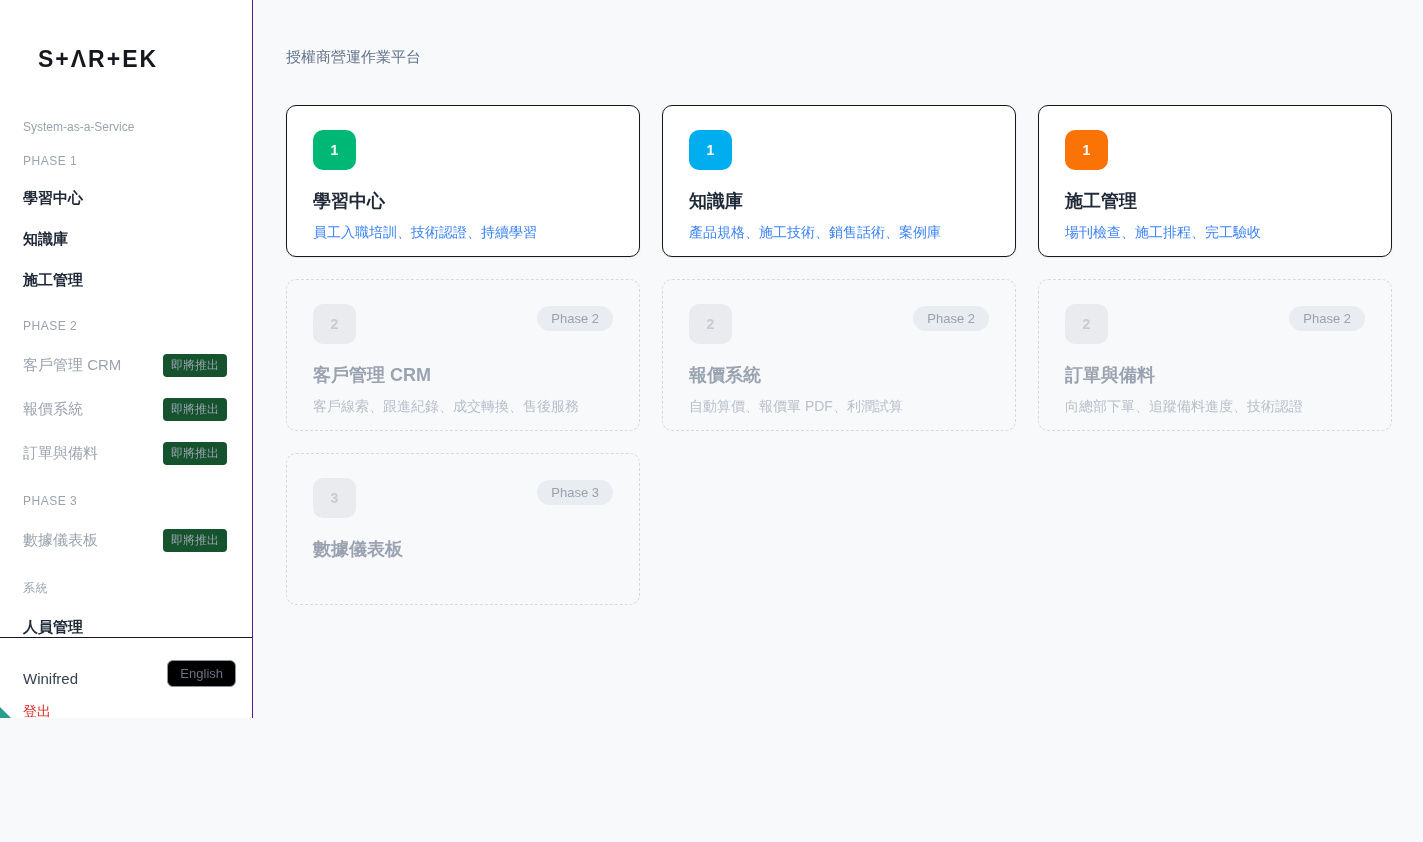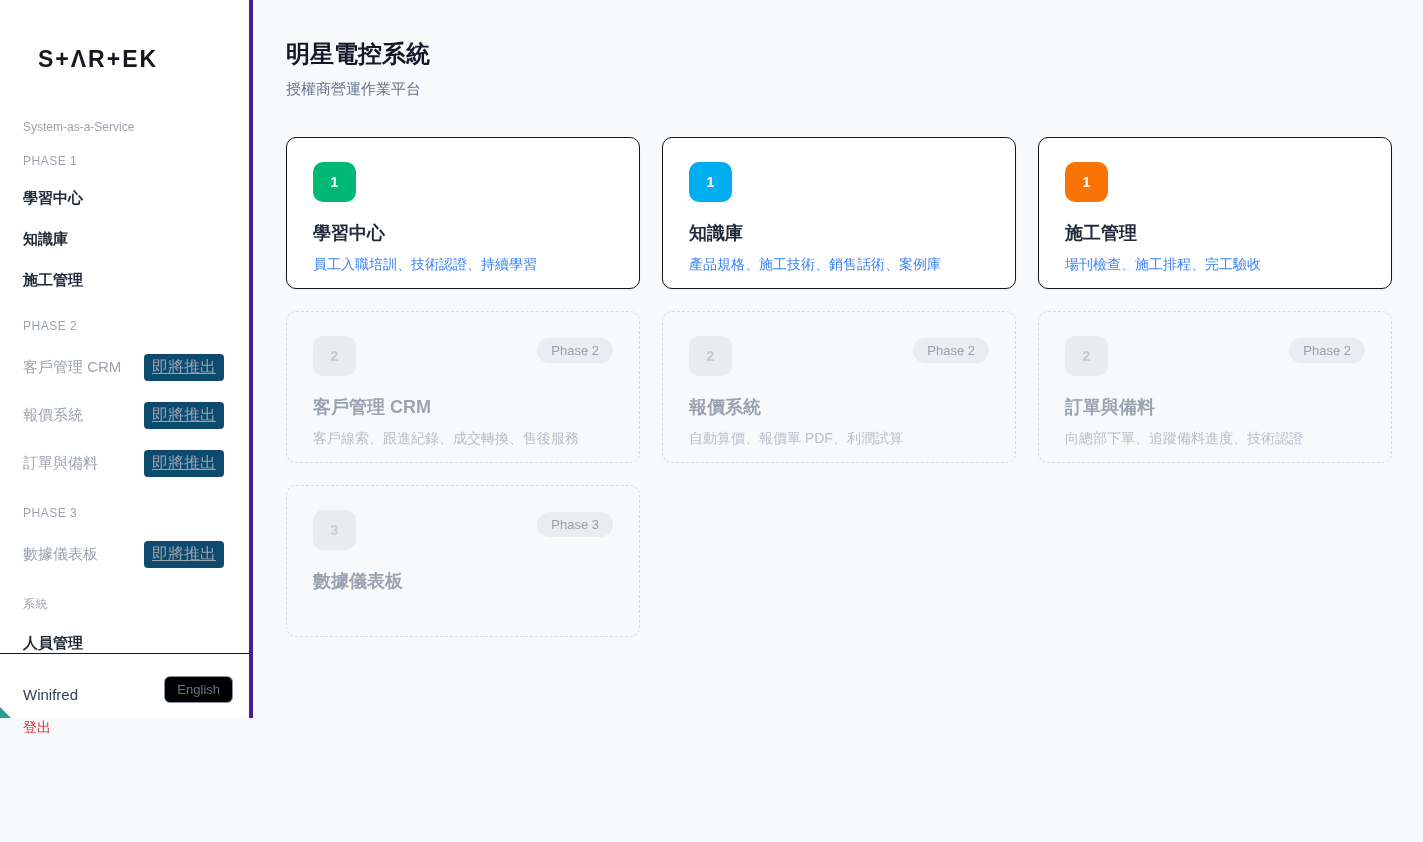--- a/index.html
+++ b/index.html
@@ -9,21 +9,21 @@
     background: #f8f9fb;
     color: #111827;
     display: flex;
   }
   
   .sidebar {
     width: 253px;
     min-width: 253px;
     height: 718px;
     background: #ffffff;
-    border-right: 4px solid #4c1d95;
+    border-right: 1px solid #4c1d95;
     display: flex;
     flex-direction: column;
     position: relative;
   }
   .side-scroll { flex: 1 1 auto; padding: 46px 0 0 23px; }
   .logo {
     font-size: 23px;
     font-weight: bold;
     letter-spacing: 2px;
     color: #16181d;
@@ -42,27 +42,26 @@
   .nav-item {
     display: flex;
     align-items: center;
     justify-content: space-between;
     padding-right: 25px;
     cursor: pointer;
   }
   .nav-label { font-size: 15px; color: #1f2937; font-weight: 600; }
   .nav-item.disabled .nav-label { color: #9ca3af; font-weight: 400; }
   .soon-badge {
-    font-size: 16px;
+    font-size: 12px;
     color: #9ca3af;
-    background: #0c4a6e;
+    background: #14532d;
     border-radius: 4px;
     padding: 3px 8px;
     white-space: nowrap;
-    text-decoration: underline;
   }
   .mt-phase1 { margin-top: 20px; }
   .gap-item { margin-top: 21px; }
   .gap-item-lg { margin-top: 22px; }
   .mt-phase2 { margin-top: 29px; }
   .mt-phase3 { margin-top: 29px; }
   .mt-system { margin-top: 28px; }
   
   .side-footer {
     border-top: 1px solid #16181d;
@@ -217,21 +216,20 @@
     <div class="footer-row">
       <span class="username">Winifred</span>
       <button class="lang-btn">English</button>
     </div>
     <span class="logout-link">登出</span>
   </div>
   <div class="corner-triangle"></div>
 </aside>
 
 <main class="main">
-  <h1 class="page-title">明星電控系統</h1>
   <div class="page-subtitle">授權商營運作業平台</div>
 
   <div class="cards-grid">
 
     <div class="card active">
       <div class="num-badge badge-green">1</div>
       <div class="card-title">學習中心</div>
       <div class="card-desc">員工入職培訓、技術認證、持續學習</div>
     </div>
 

